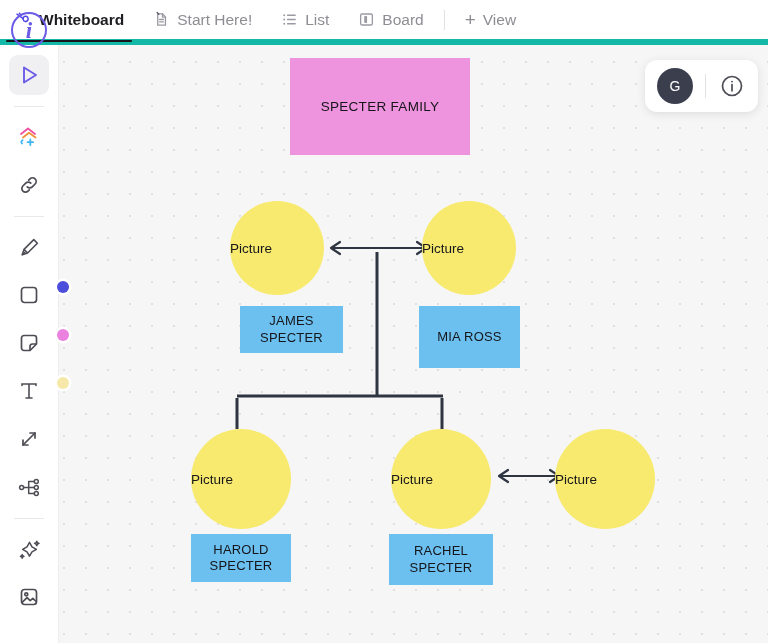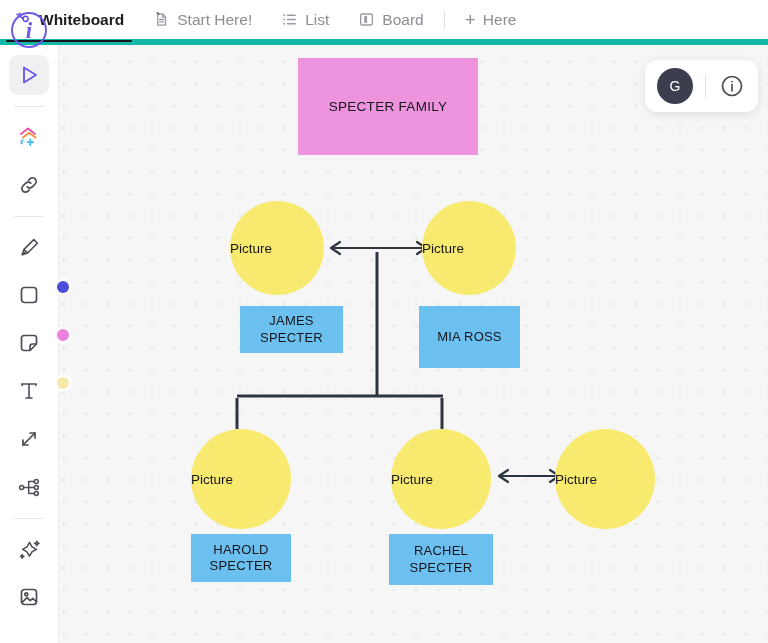--- a/index.html
+++ b/index.html
@@ -125,21 +125,21 @@
   }
   svg.connector { position: absolute; overflow: visible; }
 </style>
 </head>
 <body>
 
 <div id="app">
 
   <div id="canvas">
 
-    <div class="shape titlebox" style="left:298px; top:13px; width:180px; height:97px; background:#ee93dd;">
+    <div class="shape titlebox" style="left:290px; top:13px; width:180px; height:97px; background:#ee93dd;">
       <span>SPECTER FAMILY</span>
     </div>
 
     <svg class="connector" style="left:0; top:0; width:768px; height:598px;">
 
       <g>
         <line x1="333" y1="203" x2="424" y2="203" stroke="#2e3440" stroke-width="2.2"></line>
         <polyline points="340,197 331,203 340,209" fill="none" stroke="#2e3440" stroke-width="2.2" stroke-linecap="round" stroke-linejoin="round"></polyline>
         <polyline points="417,197 426,203 417,209" fill="none" stroke="#2e3440" stroke-width="2.2" stroke-linecap="round" stroke-linejoin="round"></polyline>
       </g>
@@ -366,21 +366,21 @@
           <rect x="6.6" y="5.4" width="3" height="7.2" rx="0.8" fill="#9a9aa2" stroke="none"></rect>
         </svg>
       </span>
       <span>Board</span>
     </div>
 
     <div class="tabdiv"></div>
 
     <div class="tab addview">
       <span class="plus">+</span>
-      <span>Here</span>
+      <span>View</span>
     </div>
   </div>
 
   <div id="info-badge">
     <span>i</span>
   </div>
 
 </div>
 
 </body></html>

